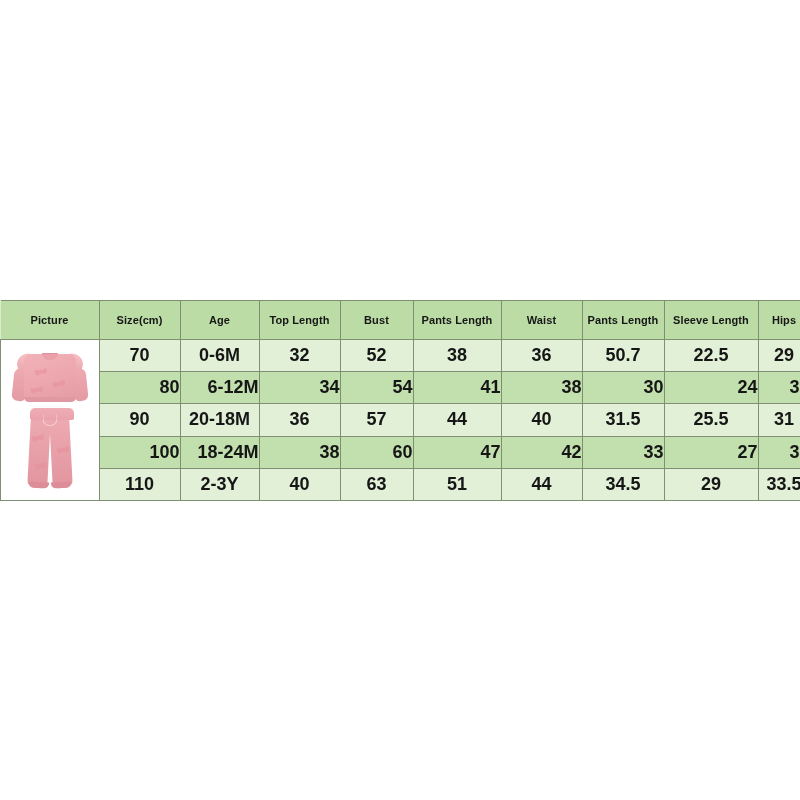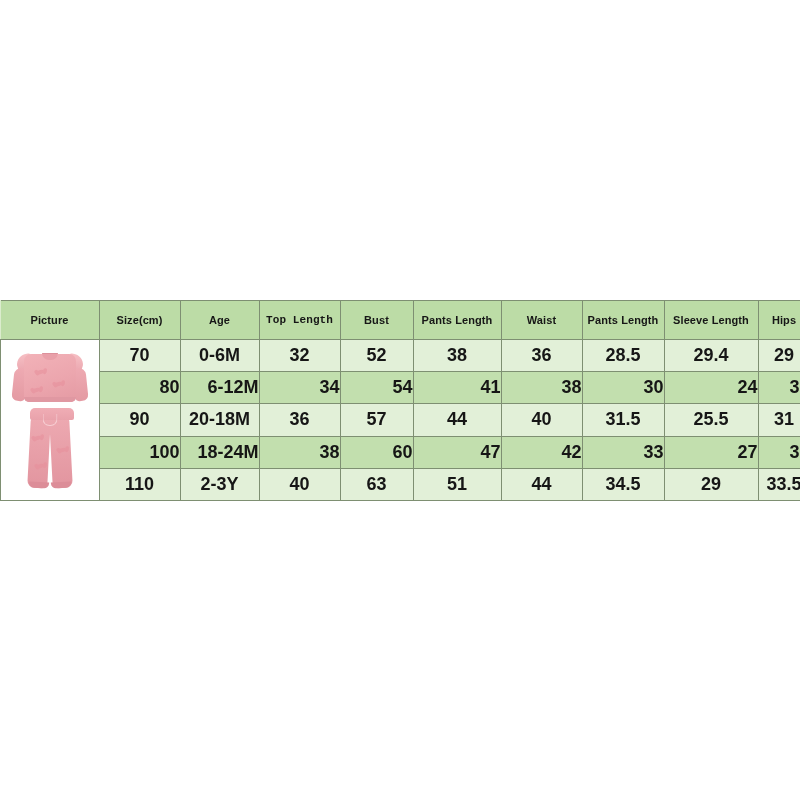--- a/index.html
+++ b/index.html
@@ -237,21 +237,21 @@
 </head>
 <body>
 
 <div id="size-chart-wrap">
   <table class="size-chart">
     <thead>
       <tr>
         <th class="picture-head" style="width:98px;">Picture</th>
         <th style="width:80px;">Size(cm)</th>
         <th style="width:78px;">Age</th>
-        <th style="width:80px;font-family:Liberation Mono, monospace;">Top Length</th>
+        <th style="width:80px;">Top Length</th>
         <th style="width:72px;">Bust</th>
         <th style="width:87px;">Pants Length</th>
         <th style="width:80px;margin-left:26px;">Waist</th>
         <th style="width:81px;">Pants Length</th>
         <th style="width:93px;">Sleeve Length</th>
         <th class="last-col" style="width:51px;">Hips</th>
       </tr>
     </thead>
     <tbody>
 
@@ -280,22 +280,22 @@
               <div class="bow" style="left:30px; top:120px;"></div>
             </div>
           </div>
         </td>
         <td>70</td>
         <td>0-6M</td>
         <td>32</td>
         <td>52</td>
         <td>38</td>
         <td>36</td>
-        <td>28.5</td>
-        <td>29.4</td>
+        <td>50.7</td>
+        <td>22.5</td>
         <td class="last-col">29</td>
       </tr>
 
       <tr class="row-mid">
         <td>80</td>
         <td>6-12M</td>
         <td>34</td>
         <td>54</td>
         <td>41</td>
         <td>38</td>

